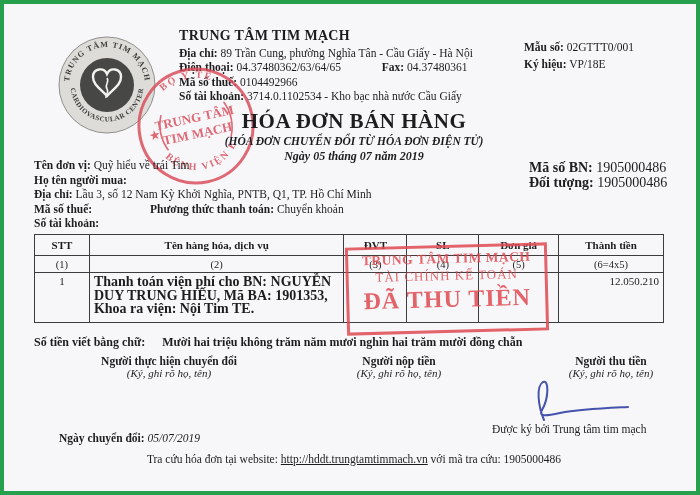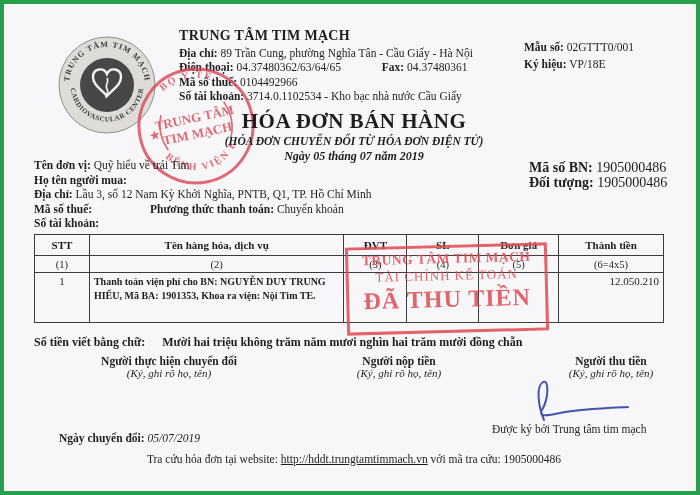--- a/index.html
+++ b/index.html
@@ -33,21 +33,21 @@
   .bn-block { left:525px; top:156px; font-size:14px; line-height:15px; }
   .bn-block .lbl { font-weight:bold; }
 
   
   table.inv { position:absolute; left:30px; top:230px; width:630px; border-collapse:collapse; font-size:11px; }
   table.inv th, table.inv td { border:1.5px solid #3c3c3c; padding:2px 4px; }
   table.inv th { font-weight:bold; text-align:center; height:21px; }
   tr.nums td { text-align:center; height:17px; font-size:10.5px; }
   tr.datar td { height:50px; vertical-align:top; }
   td.c { text-align:center; }
-  td.desc { font-weight:bold; font-size:10px; line-height:13.5px; padding:3px 6px;margin-left:39px; }
+  td.desc { font-weight:bold; font-size:14px; line-height:13.5px; padding:3px 6px;margin-left:39px; }
   td.money { text-align:right; vertical-align:middle; padding-right:8px; }
   .w-stt{width:55px;} .w-desc{width:255px;} .w-dvt{width:63px;} .w-sl{width:72px;} .w-gia{width:80px;} .w-tt{width:105px;}
 
   
   .total-line { left:30px; top:314px; font-size:12px; }
   .total-line .val { margin-left:28px; }
   .words-line { left:30px; top:331px; font-size:12px; }
   .words-line .val { margin-left:14px; }
 
   

